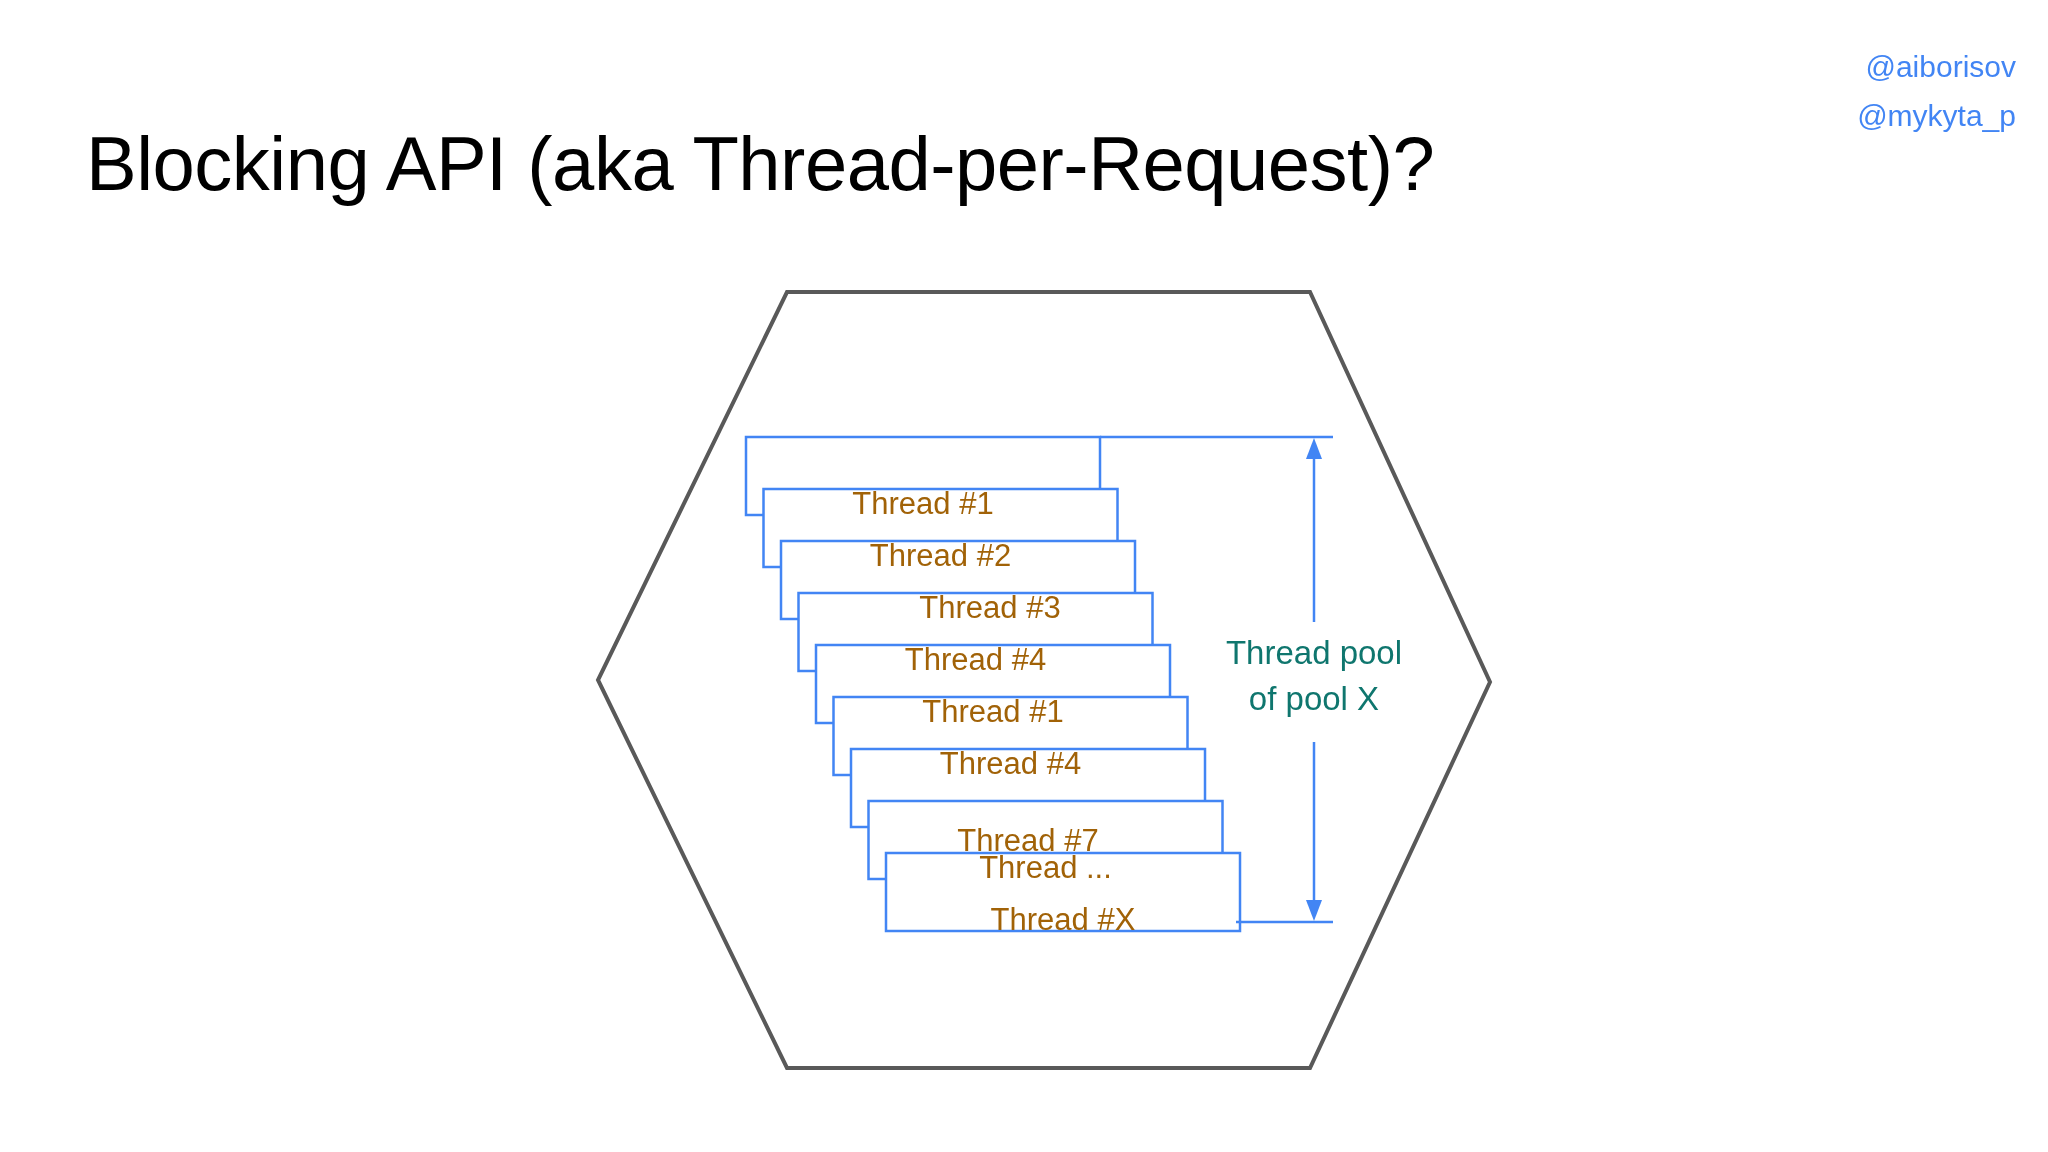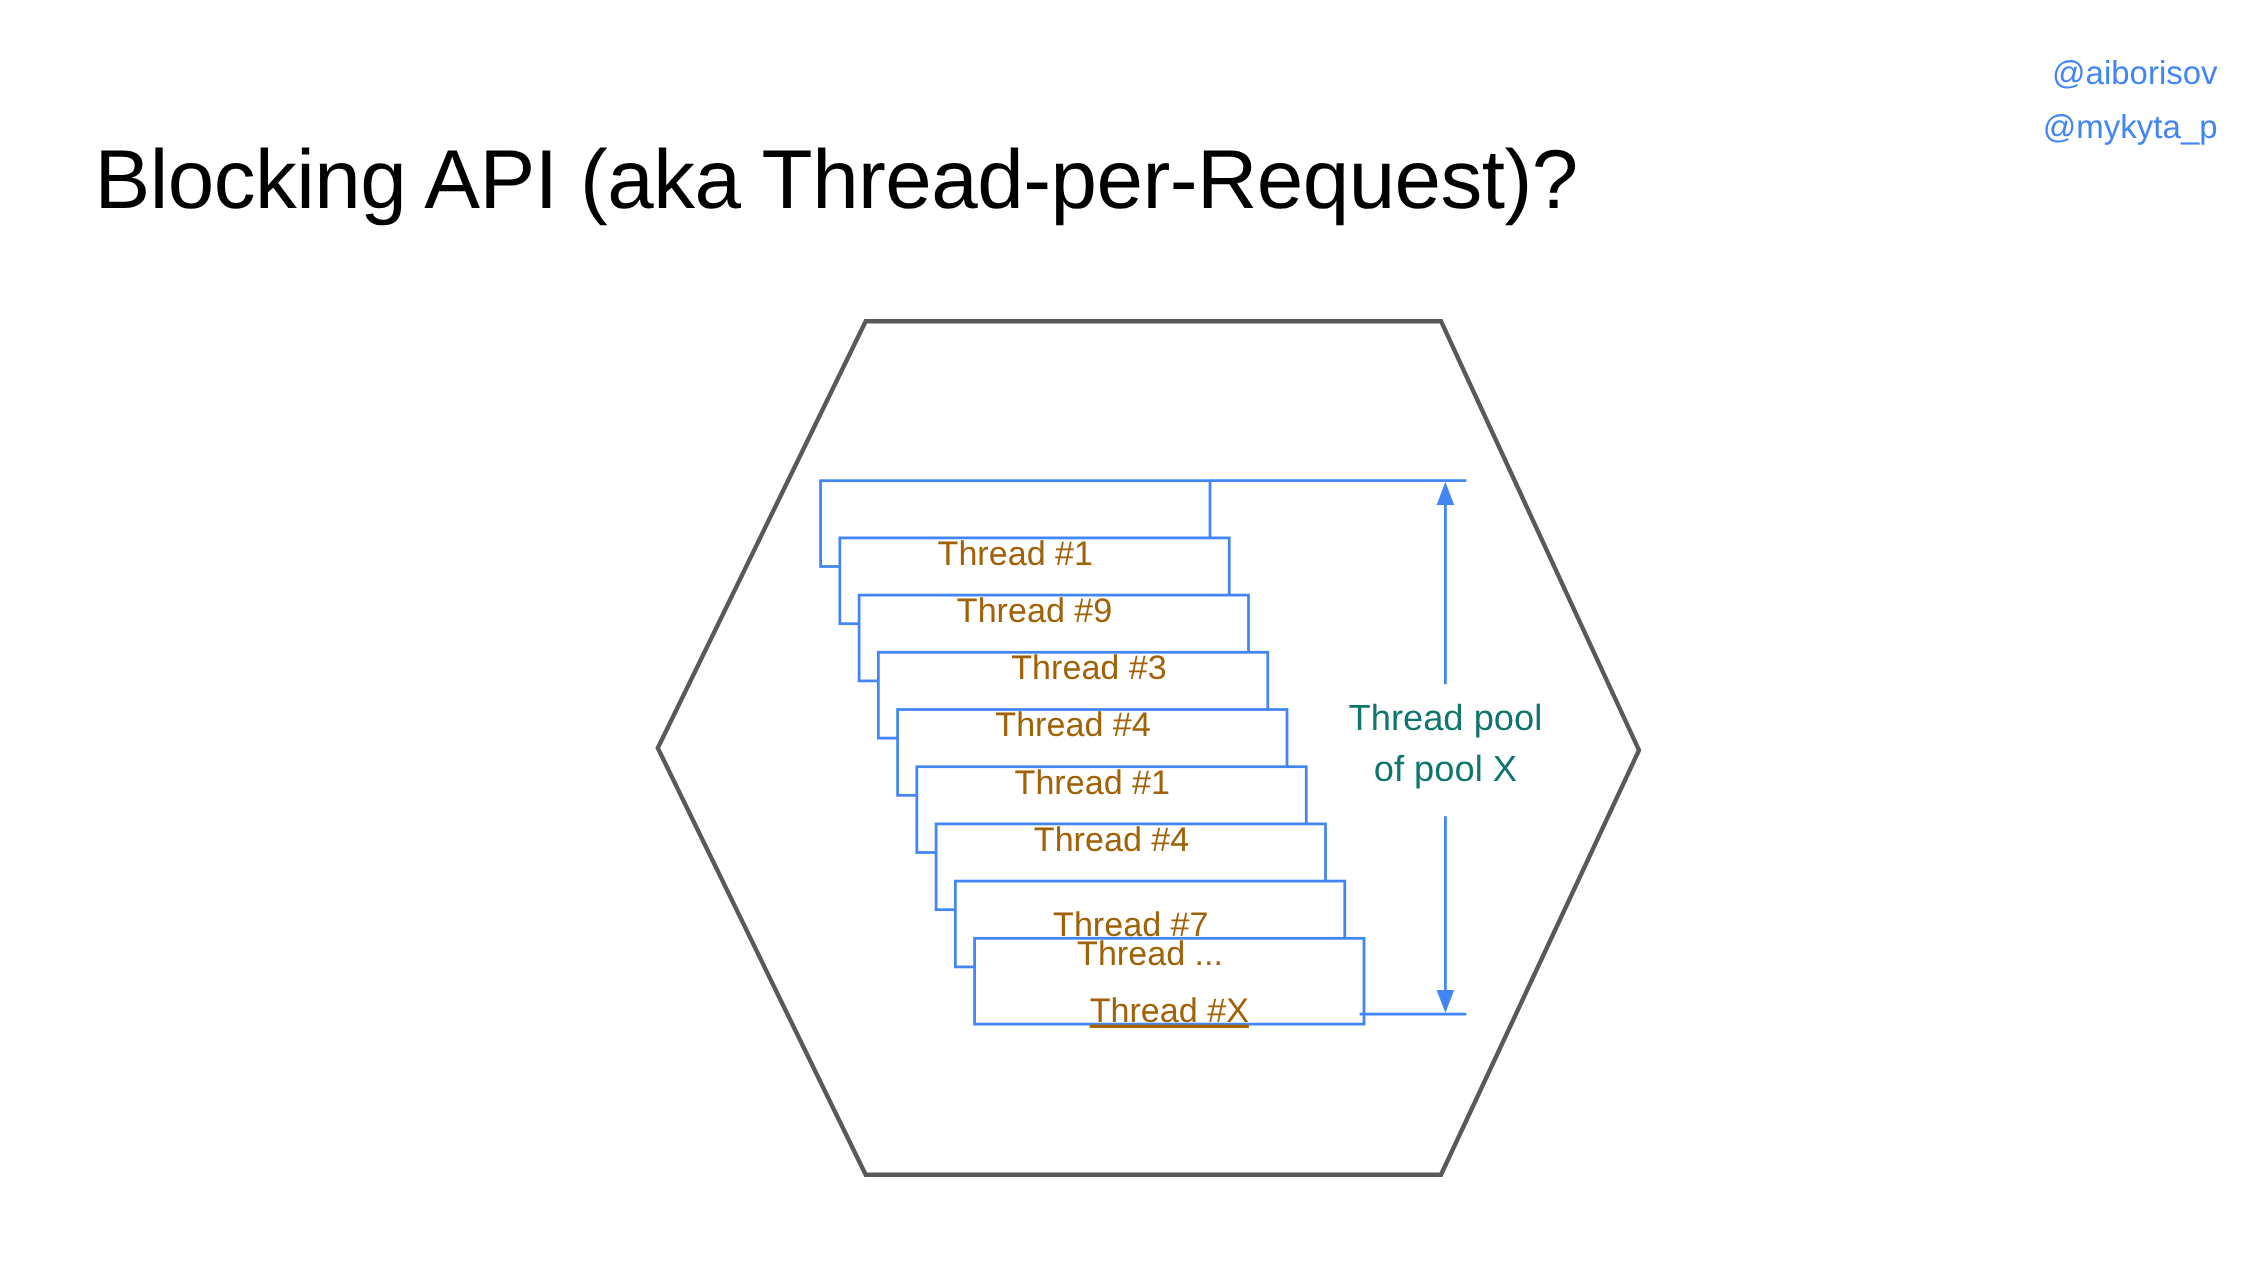--- a/index.html
+++ b/index.html
@@ -116,28 +116,28 @@
         <line id="guide-bottom" stroke="#4285F4" stroke-width="2.5" x1="1236" x2="1333" y1="922" y2="922"></line>
         <line id="measure-shaft-upper" stroke="#4285F4" stroke-width="2.5" x1="1314" x2="1314" y1="443" y2="622"></line>
         <line id="measure-shaft-lower" stroke="#4285F4" stroke-width="2.5" x1="1314" x2="1314" y1="742" y2="916"></line>
         <polygon id="arrowhead-up" fill="#4285F4" points="1314,438 1306,459 1322,459"></polygon>
         <polygon id="arrowhead-down" fill="#4285F4" points="1314,921 1306,900 1322,900"></polygon>
       </g>
     </svg>
 
     <div id="thread-labels">
         <div class="thread-label" style="left: 923px; top: 503px; transform: translate(-50%, -50%);">Thread #1</div>
-        <div class="thread-label" style="left: 940.5px; top: 555px; transform: translate(-50%, -50%);">Thread #9</div>
+        <div class="thread-label" style="left: 940.5px; top: 555px; transform: translate(-50%, -50%);">Thread #2</div>
         <div class="thread-label" style="left: 958px; top: 607px; transform: translate(-50%, -50%); margin-left: 32px;">Thread #3</div>
         <div class="thread-label" style="left: 975.5px; top: 659px; transform: translate(-50%, -50%);">Thread #4</div>
         <div class="thread-label" style="left: 993px; top: 711px; transform: translate(-50%, -50%);">Thread #1</div>
         <div class="thread-label" style="left: 1010.5px; top: 763px; transform: translate(-50%, -50%);">Thread #4</div>
         <div class="thread-label" style="left: 1028px; top: 840px; transform: translate(-50%, -50%);">Thread #7</div>
         <div class="thread-label" style="left: 1045.5px; top: 867px; transform: translate(-50%, -50%);">Thread ...</div>
-        <div class="thread-label" style="left: 1063px; top: 919px; transform: translate(-50%, -50%); text-decoration: underline;">Thread #X</div>
+        <div class="thread-label" style="left: 1063px; top: 919px; transform: translate(-50%, -50%);">Thread #X</div>
       </div>
 
     <div class="pool-label" id="pool-label" style="left: 1314px; top: 630px; transform: translateX(-50%);">
       <span>Thread pool</span><br>
       <span>of pool X</span>
     </div>
   </div>
 
 </div>
 

